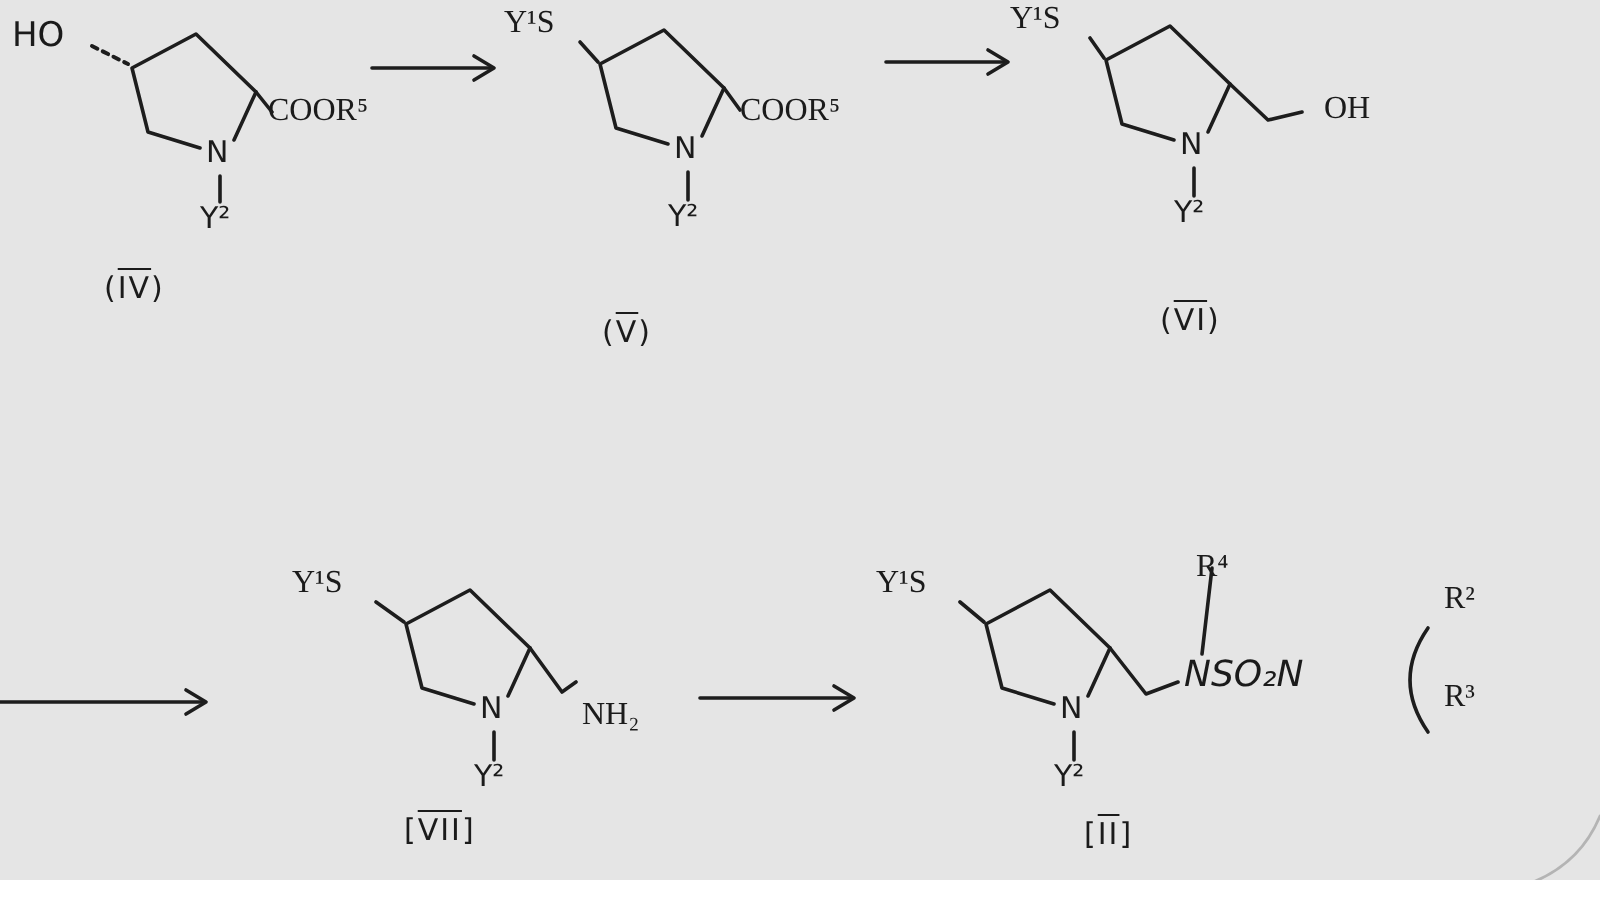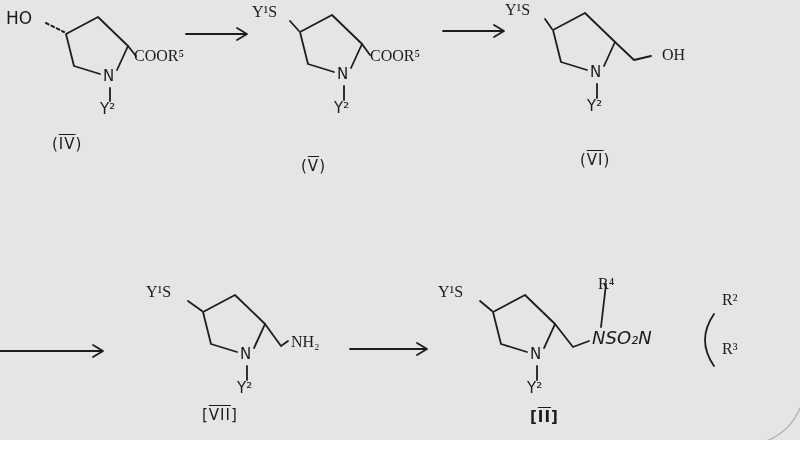--- a/index.html
+++ b/index.html
@@ -96,27 +96,27 @@
   <span class="t fs15" style="left:334px;top:101px;">Y²</span>
   <span class="t slabel" style="left:301px;top:159px;"><span>(</span><span class="roman">V</span><span>)</span></span>
 
   <span class="t fs16" style="left:505px;top:2px;">Y¹S</span>
   <span class="t fs16" style="left:662px;top:47px;">OH</span>
   <span class="t fs15" style="left:590px;top:65px;">N</span>
   <span class="t fs15" style="left:587px;top:99px;">Y²</span>
   <span class="t slabel" style="left:580px;top:153px;"><span>(</span><span class="roman">VI</span><span>)</span></span>
 
   <span class="t fs16" style="left:146px;top:284px;">Y¹S</span>
-  <span class="t fs16" style="left:291px;top:334px;">NH₂</span>
+  <span class="t fs16" style="left:291px;top:350px;">NH₂</span>
   <span class="t fs15" style="left:240px;top:347px;">N</span>
   <span class="t fs15" style="left:237px;top:381px;">Y²</span>
   <span class="t slabel" style="left:202px;top:408px;"><span>[</span><span class="roman">VII</span><span>]</span></span>
 
   <span class="t fs16" style="left:438px;top:284px;">Y¹S</span>
   <span class="t fs16" style="left:598px;top:276px;">R⁴</span>
   <span class="t fs18" style="left:592px;top:329px;">NSO₂N</span>
   <span class="t fs16" style="left:722px;top:292px;">R²</span>
   <span class="t fs16" style="left:722px;top:341px;">R³</span>
   <span class="t fs15" style="left:530px;top:347px;">N</span>
   <span class="t fs15" style="left:527px;top:381px;">Y²</span>
-  <span class="t slabel" style="left:530px;top:410px;font-weight:bold;"><span>[</span><span class="roman">II</span><span>]</span></span>
+  <span class="t slabel" style="left:542px;top:410px;"><span>[</span><span class="roman">II</span><span>]</span></span>
 
 </div>
 
 </body></html>

